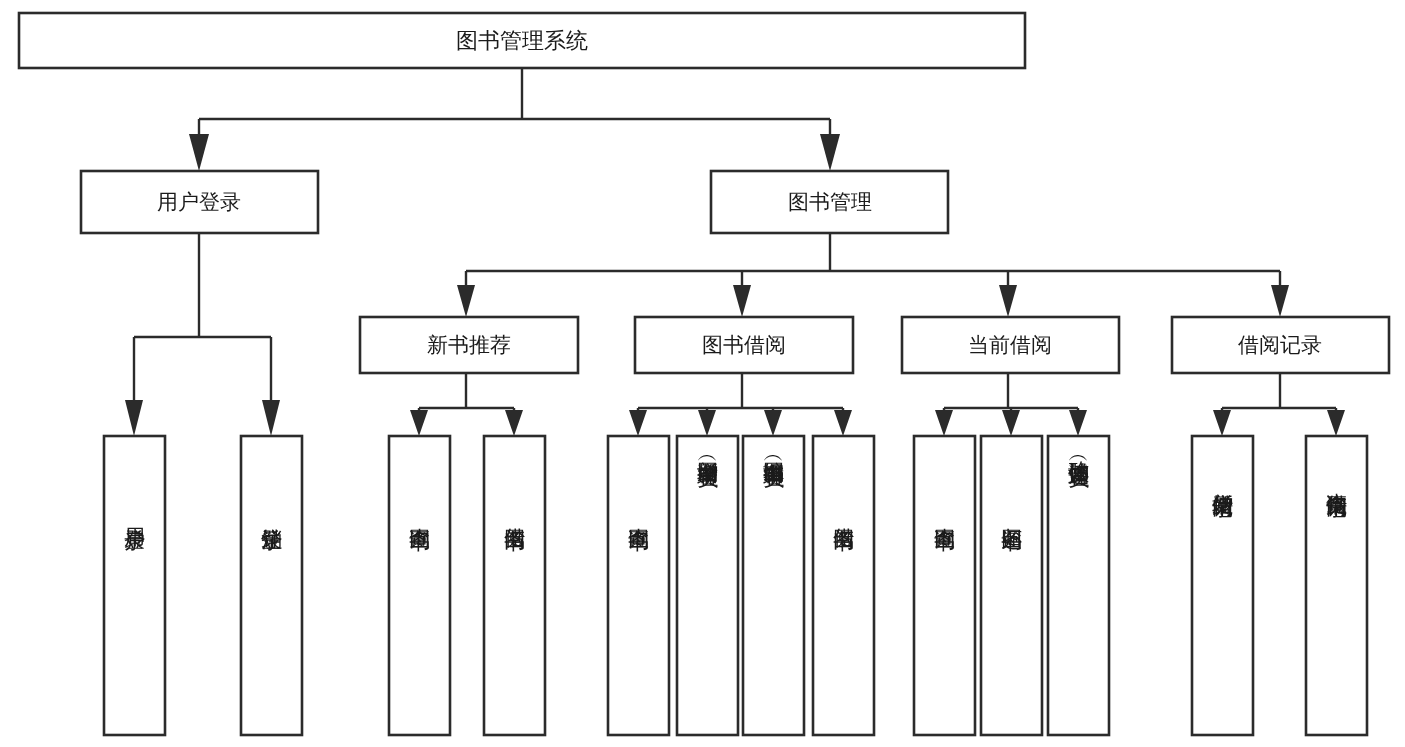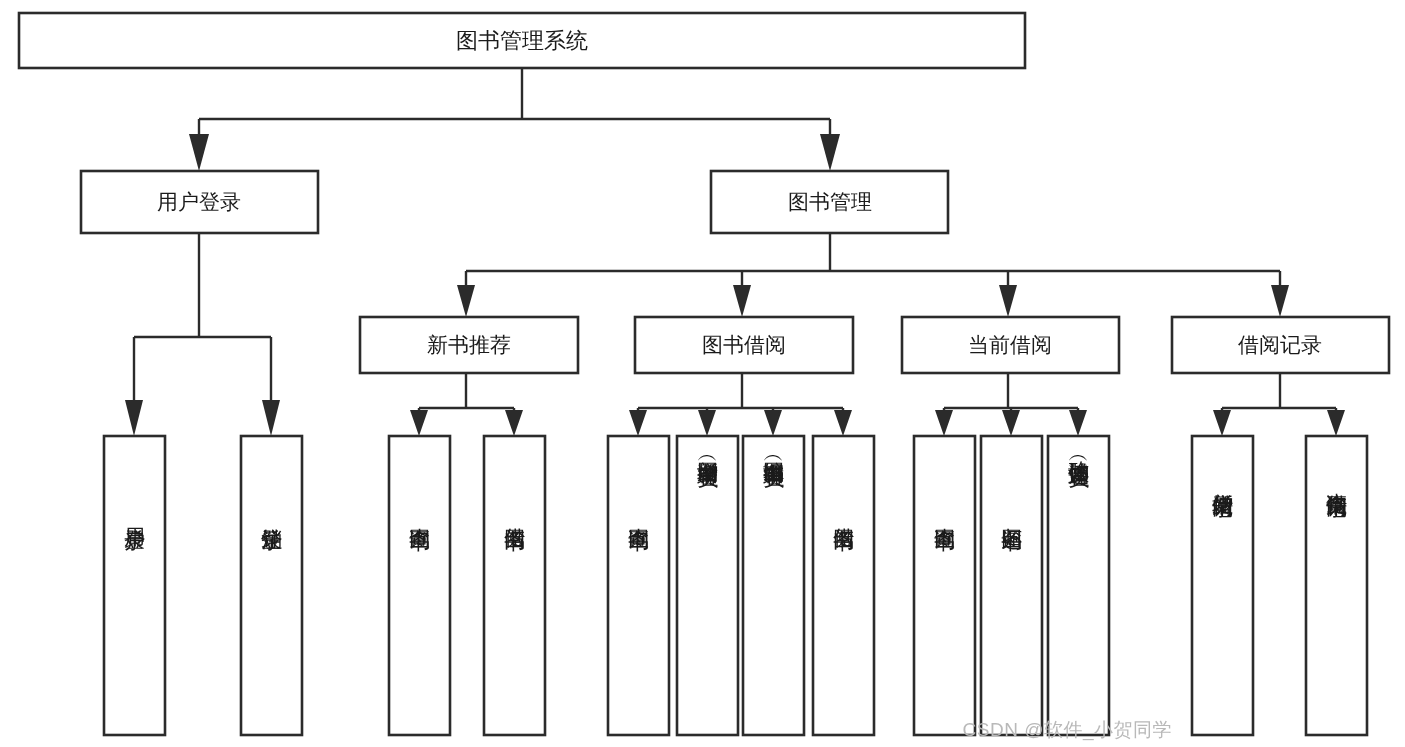--- a/index.html
+++ b/index.html
@@ -11,20 +11,21 @@
     width: 1405px;
     height: 747px;
     font-family: "Liberation Sans", "DejaVu Sans", sans-serif;
     overflow: hidden;
   }
   #diagram-root {
     position: relative;
     width: 1178px;
     height: 747px;
     background: #ffffff;
+    padding-left: 20px;
   }
   svg.diagram-svg {
     position: absolute;
     top: 0;
     left: 0;
     width: 1405px;
     height: 747px;
     display: block;
   }
   .node-box {
@@ -236,15 +237,14 @@
   </div>
 
   <div class="vlabel-wrap" style="left:1192px; top:436px; width:61px; height:299px; padding-top:40px;">
     <span class="vlabel">新增借阅记录</span>
   </div>
 
   <div class="vlabel-wrap" style="left:1306px; top:436px; width:61px; height:299px; padding-top:40px;">
     <span class="vlabel">查询借阅记录</span>
   </div>
 
-  <div class="watermark">CSDN @软件_小贺同学</div>
 
 </div>
 
 </body></html>

